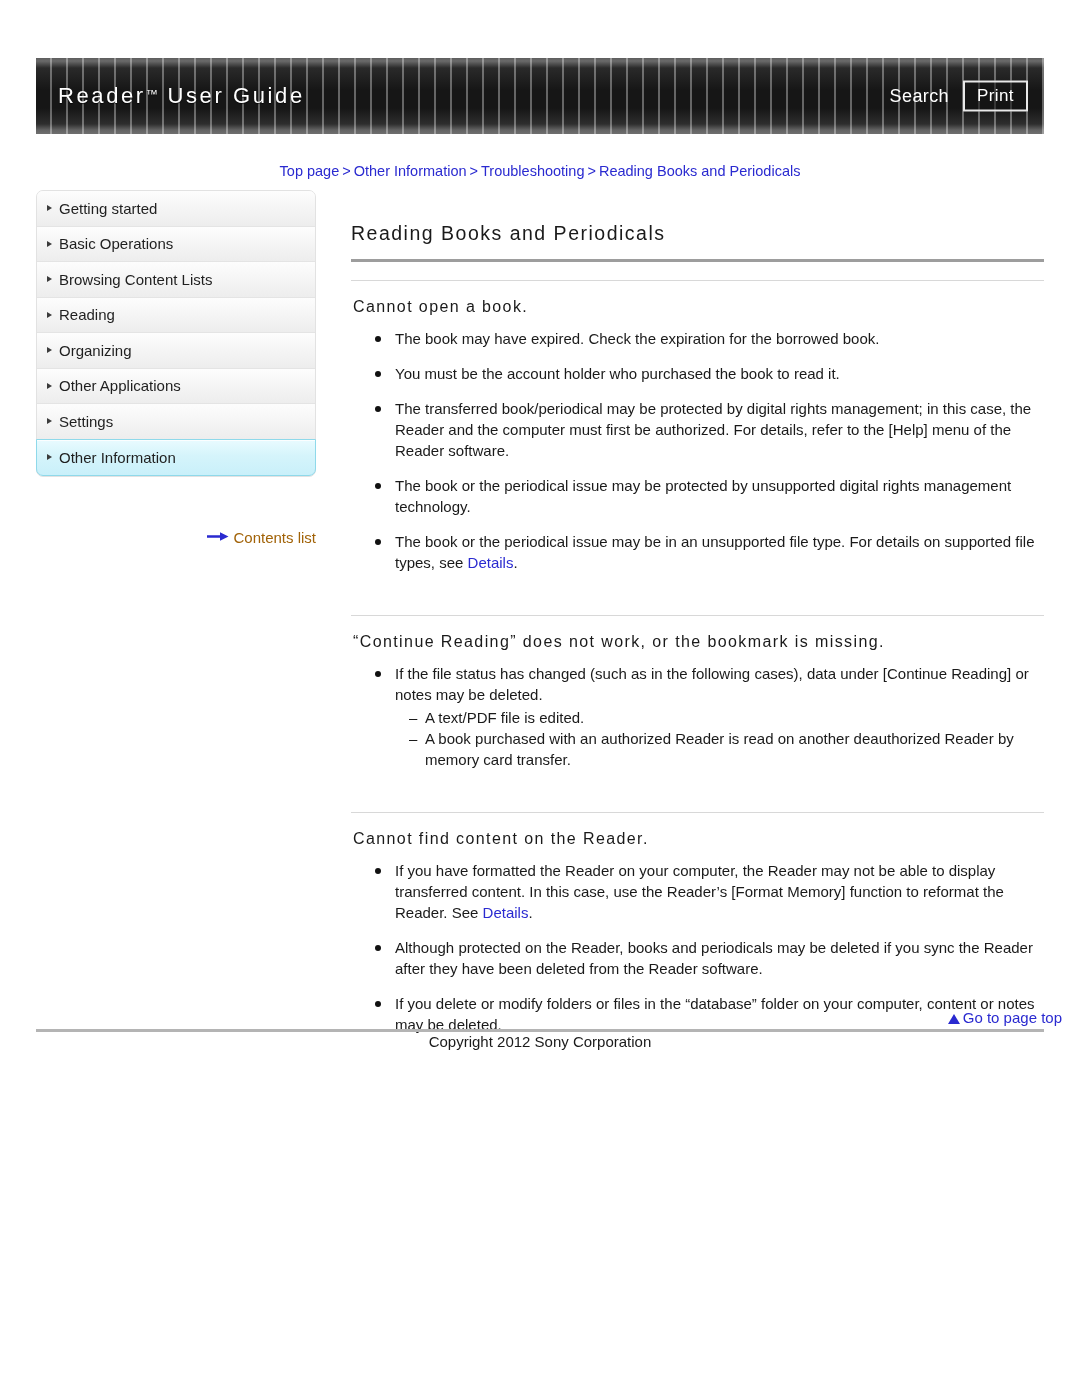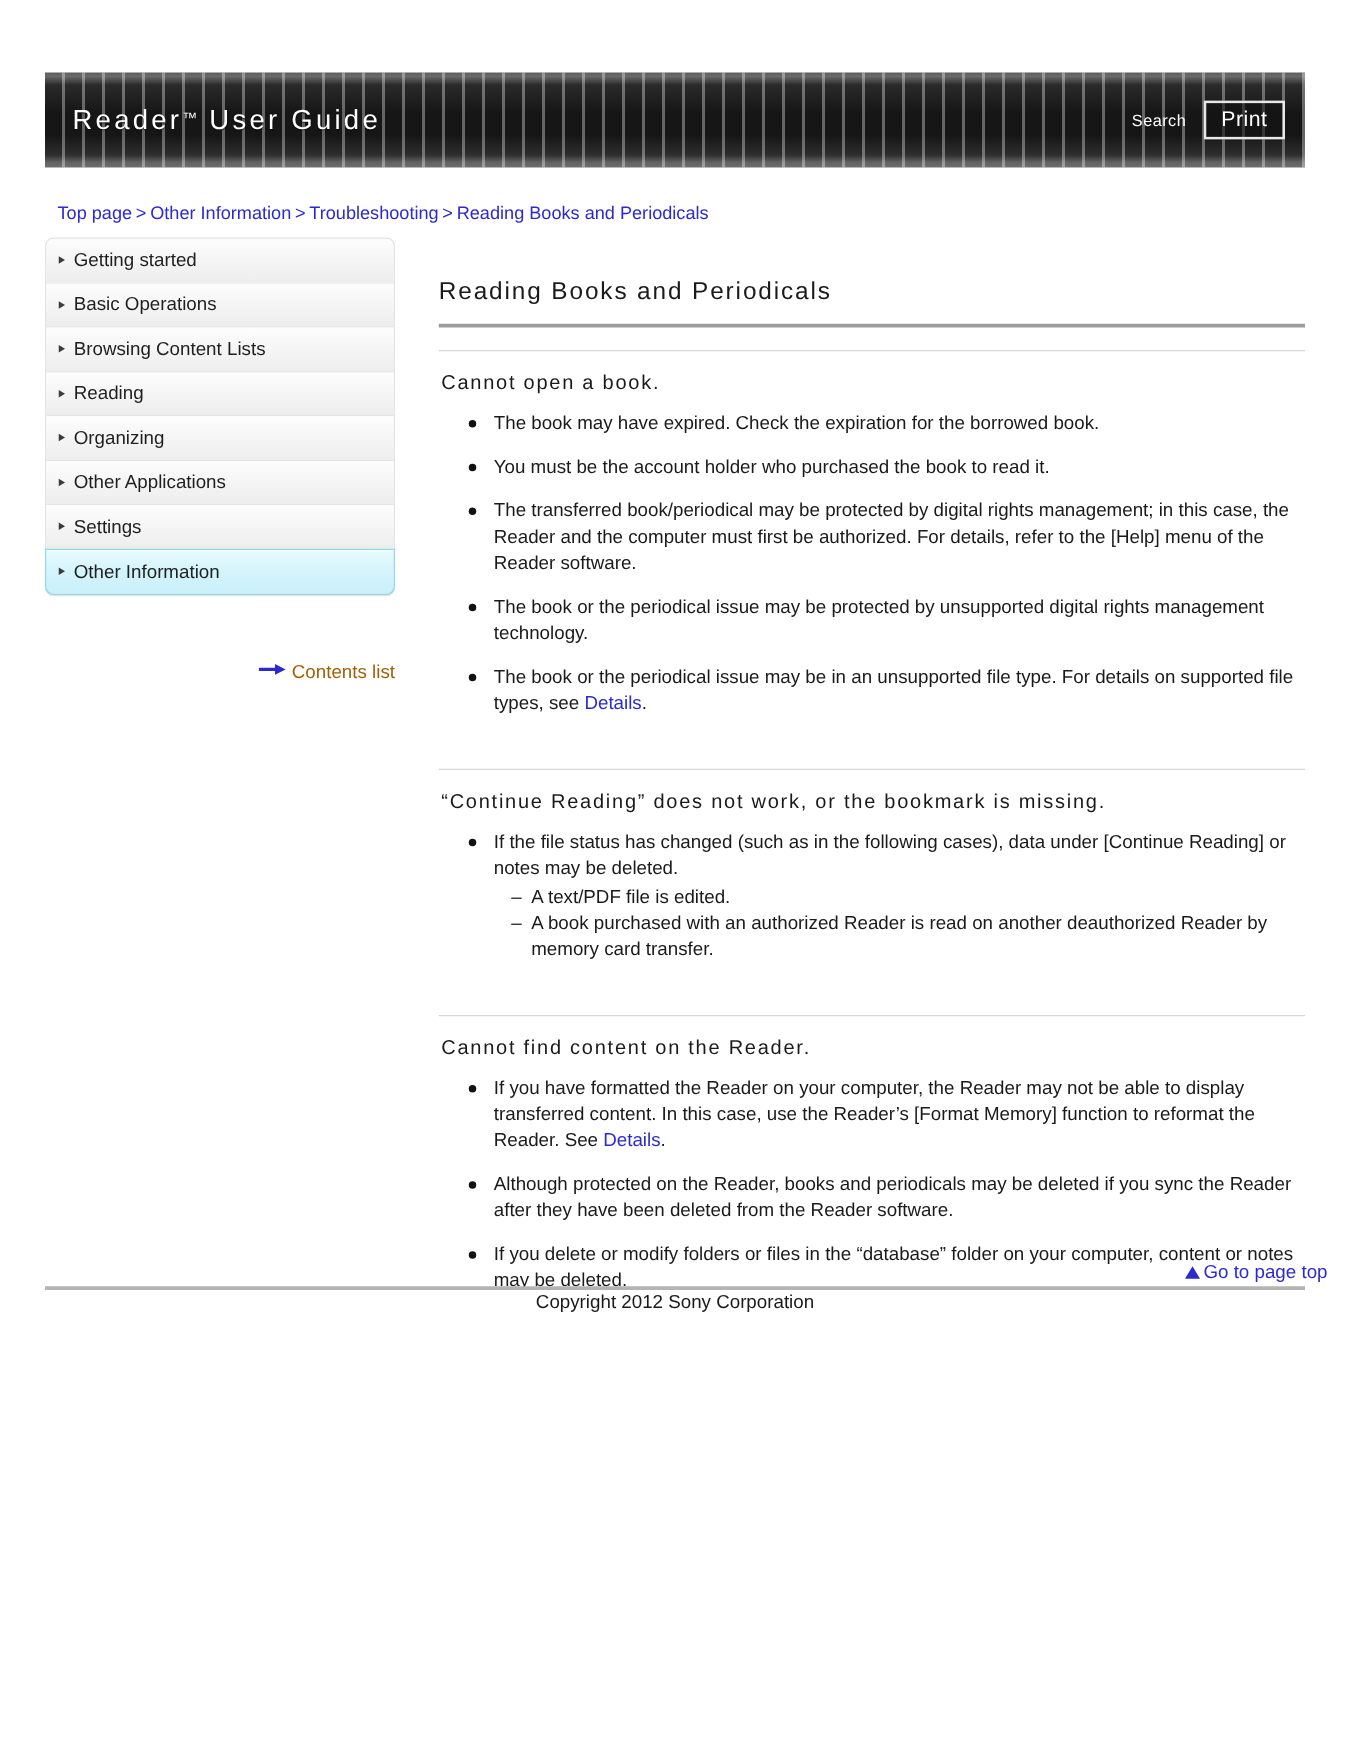--- a/index.html
+++ b/index.html
@@ -47,37 +47,37 @@
     vertical-align: 5px;
     letter-spacing: 1px;
   }
   .header-actions {
     position: absolute;
     right: 16px; top: 50%;
     transform: translateY(-50%);
     display: flex; align-items: center; gap: 14px;
   }
   .search-link {
-    color: #ffffff; font-size: 13px; letter-spacing: .4px;
+    color: #ffffff; font-size: 18px; letter-spacing: .4px;
     cursor: pointer; white-space: nowrap; margin-left: 48px;
   }
   .print-btn {
     color: #ffffff; font-size: 17px; letter-spacing: .4px;
     border: 2px solid #e8e8e8;
     padding: 3px 12px 4px 12px;
     background: rgba(20,20,20,0.55);
     cursor: pointer; white-space: nowrap;
   }
 
   
   .breadcrumb {
     position: absolute;
-    left: 46px; top: 163px;
+    left: 36px; top: 163px;
     width: 1008px;
-    text-align: left;
+    text-align: center;
     font-size: 14.5px;
     color: #2a2ad0;
     white-space: nowrap;
   }
   .breadcrumb .crumb { color: #2a2ad0; cursor: pointer; }
   .breadcrumb .sep { color: #2a2ad0; margin: 0 3px; }
 
   
   .sidebar {
     position: absolute;

